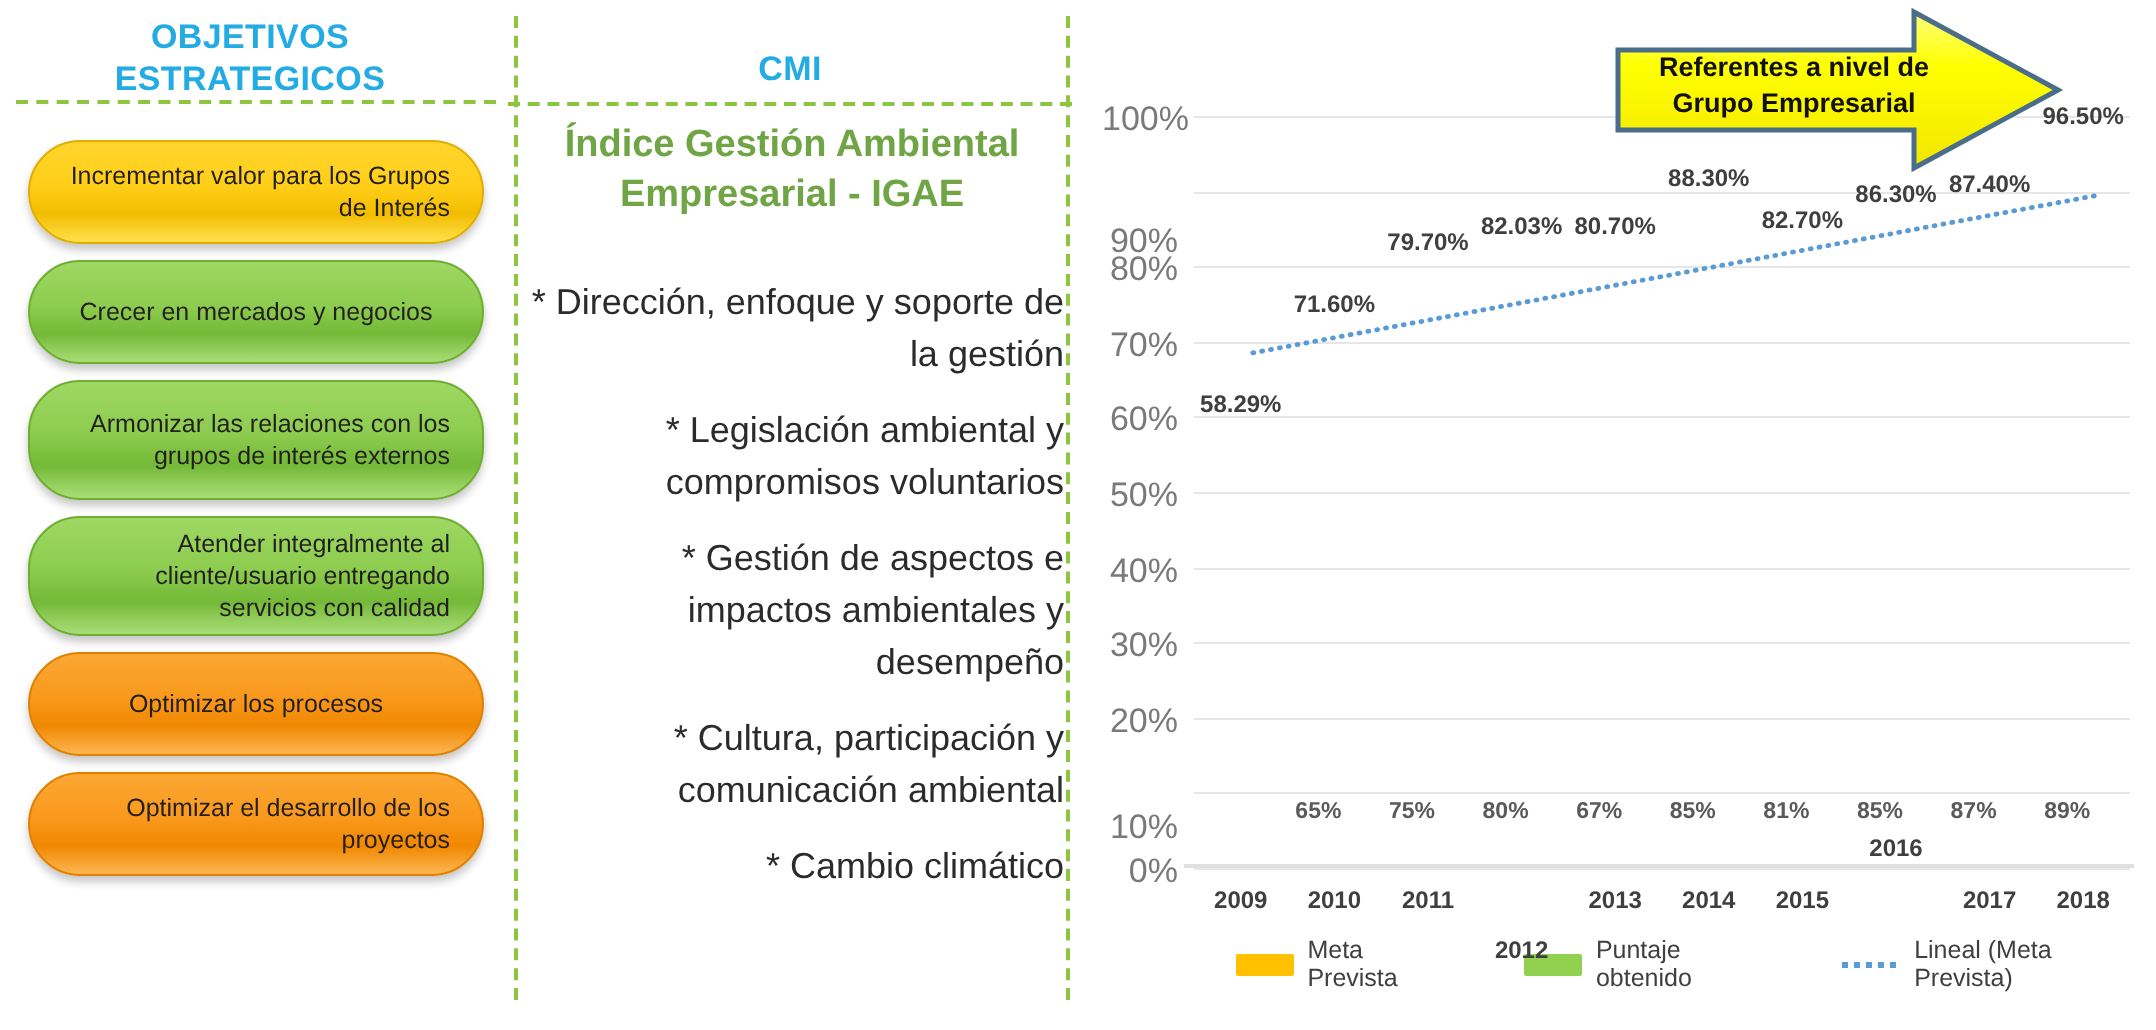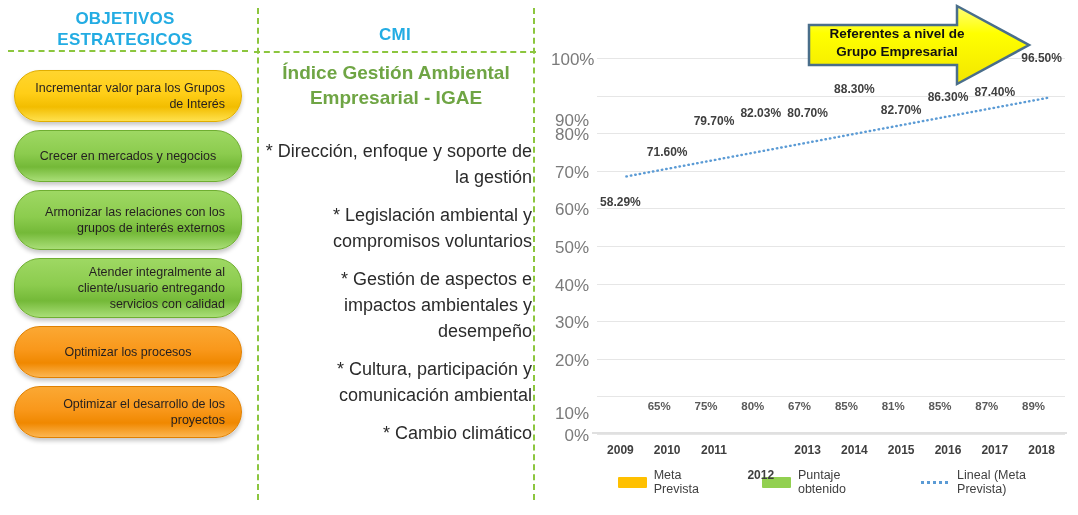--- a/index.html
+++ b/index.html
@@ -269,21 +269,21 @@
     <div class="val-top" style="left: 731.8px; top: 105.567px;">82.03%</div>
     <div class="xtick" style="left: 784.6px; top: 443px;">2013</div>
     <div class="val-inside" style="left: 779.6px; top: 400px;">67%</div>
     <div class="val-top" style="left: 778.6px; top: 105.68px;">80.70%</div>
     <div class="xtick" style="left: 831.4px; top: 443px;">2014</div>
     <div class="val-inside" style="left: 826.4px; top: 400px;">85%</div>
     <div class="val-top" style="left: 825.4px; top: 81.992px;">88.30%</div>
     <div class="xtick" style="left: 878.2px; top: 443px;">2015</div>
     <div class="val-inside" style="left: 873.2px; top: 400px;">81%</div>
     <div class="val-top" style="left: 872.2px; top: 103.048px;">82.70%</div>
-    <div class="xtick" style="left: 925px; top: 443px;">2016</div>
+    <div class="xtick" style="left: 925px; top: 417px;">2016</div>
     <div class="val-inside" style="left: 920px; top: 400px;">85%</div>
     <div class="val-top" style="left: 919px; top: 89.512px;">86.30%</div>
     <div class="xtick" style="left: 971.8px; top: 443px;">2017</div>
     <div class="val-inside" style="left: 966.8px; top: 400px;">87%</div>
     <div class="val-top" style="left: 965.8px; top: 85.376px;">87.40%</div>
     <div class="xtick" style="left: 1018.6px; top: 443px;">2018</div>
     <div class="val-inside" style="left: 1013.6px; top: 400px;">89%</div>
     <div class="val-top" style="left: 1012.6px; top: 51.16px;">96.50%</div>
   </div>
 

